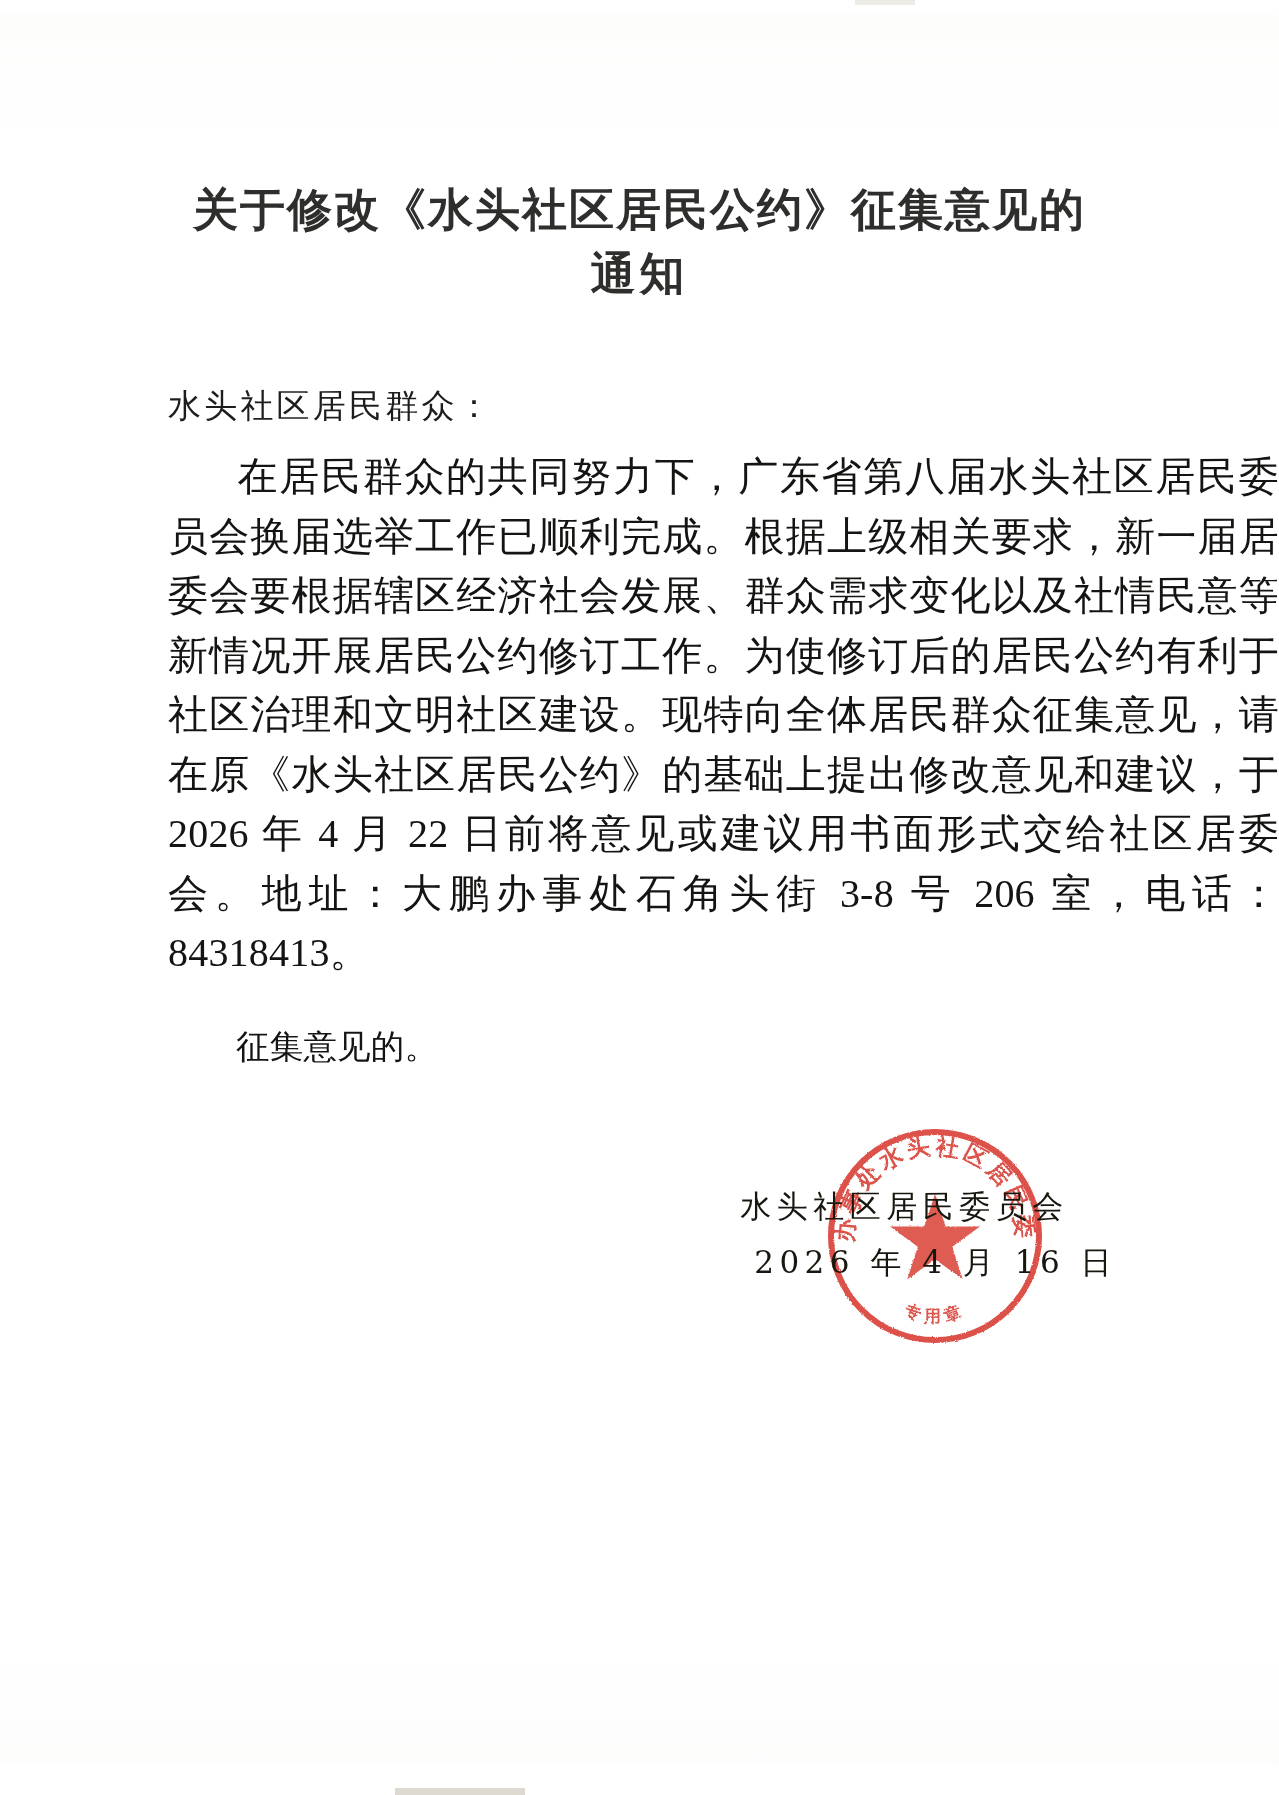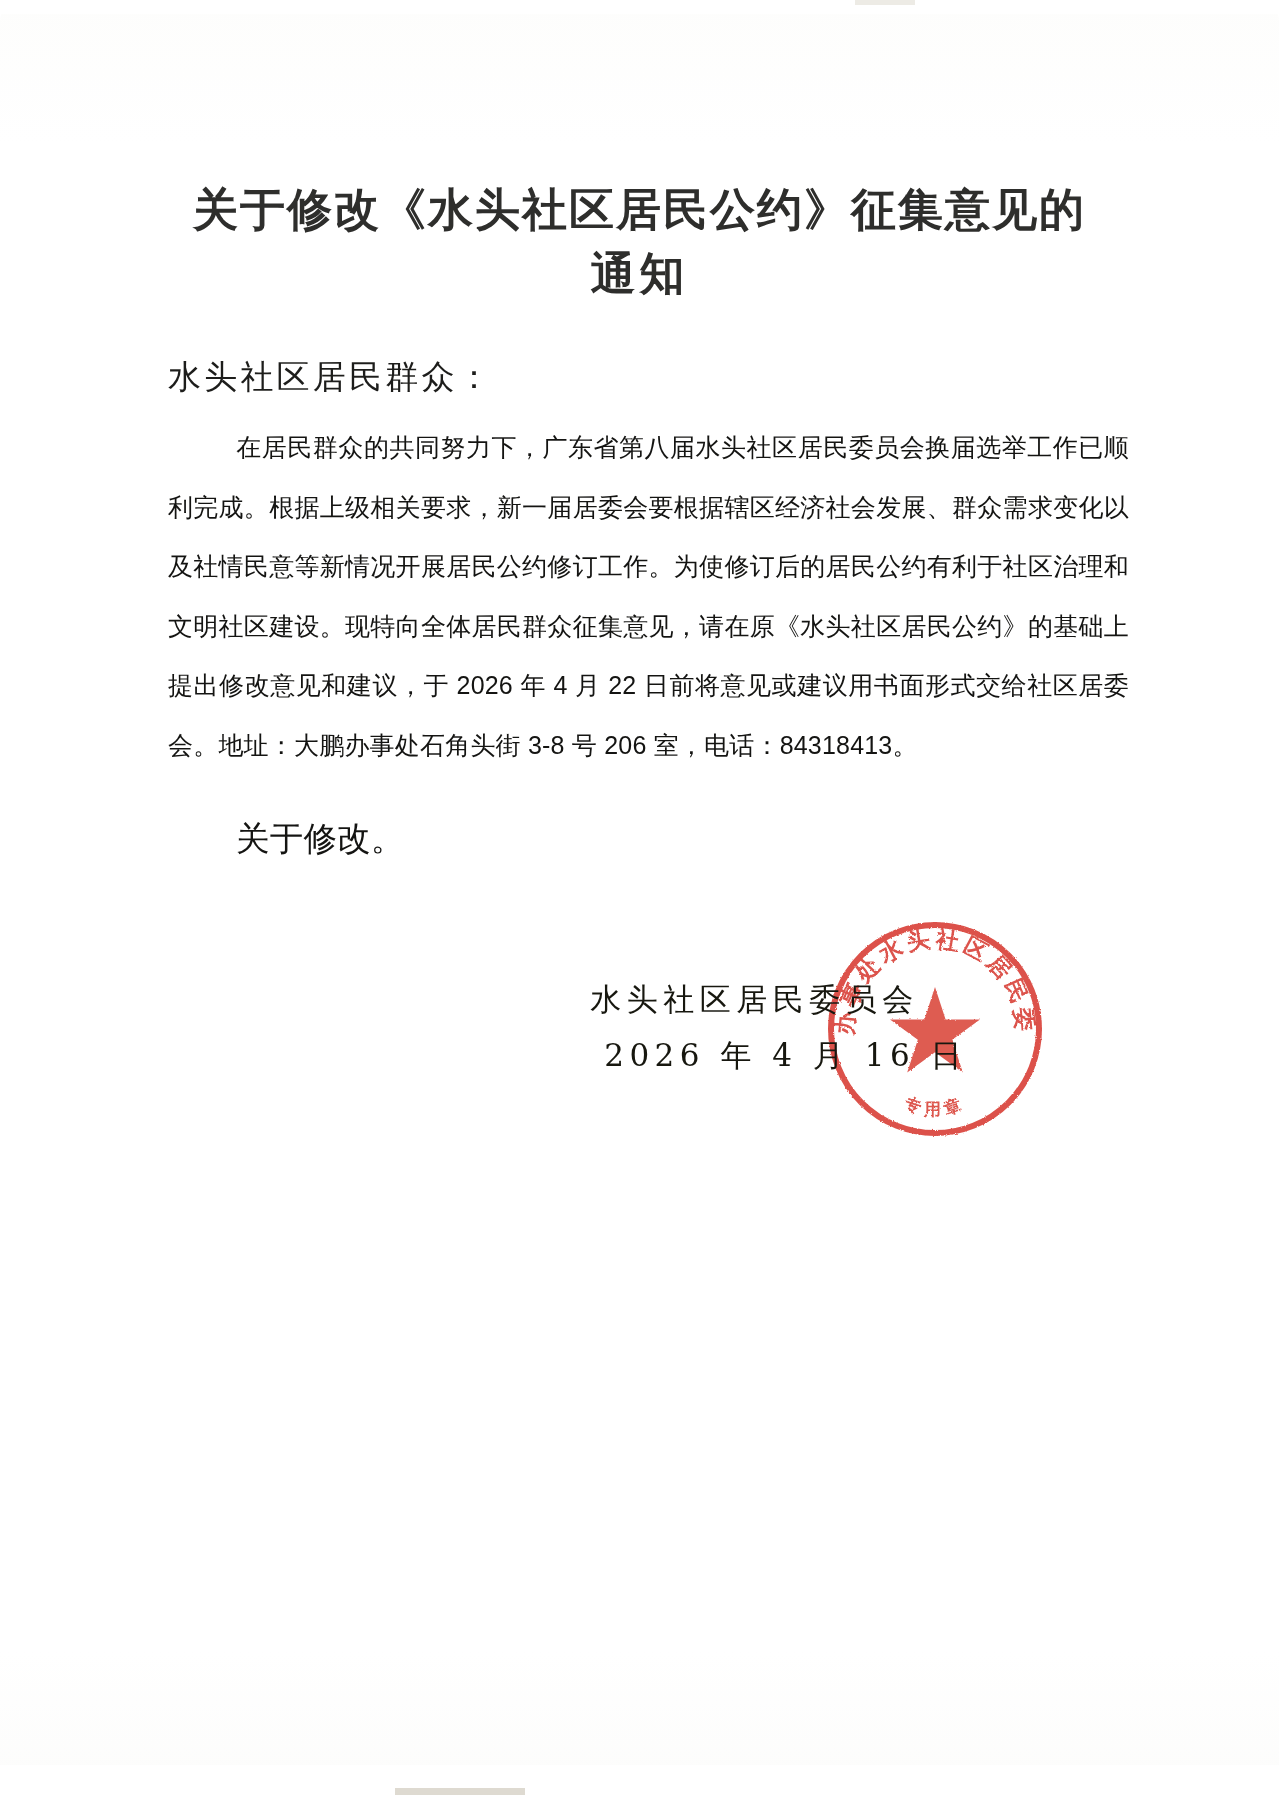--- a/index.html
+++ b/index.html
@@ -75,40 +75,39 @@
     color: #2e2e2c;
     font-weight: 600;
     white-space: nowrap;
   }
   .title-line.second {
     letter-spacing: 4px;
   }
 
   
   .body-block {
-    margin-top: 46px;
+    margin-top: 75px;
     padding-left: 168px;
-    padding-right: 150px;
   }
   .salutation {
     font-size: 33px;
     line-height: 50px;
     letter-spacing: 3.2px;
     color: #1d1d1b;
     font-family: "DejaVu Serif", "Liberation Serif", serif;
   }
   .para {
     margin-top: 16px;
-    font-size: 25px;
+    font-size: 40px;
     line-height: 59.5px;
     letter-spacing: 0.2px;
     color: #141412;
     text-align: justify;
     text-justify: inter-character;
-    font-family: Liberation Sans, sans-serif;
+    font-family: Liberation Serif, serif;
   }
   .para .indent {
     display: inline-block;
     width: 68px;
   }
   .closing {
     margin-top: 34px;
     font-size: 33.5px;
     line-height: 59.5px;
     letter-spacing: 0.2px;
@@ -175,21 +174,21 @@
     <div class="title-block">
       <div class="title-line" data-bind="document.title_line_1">关于修改《水头社区居民公约》征集意见的</div>
       <div class="title-line second" data-bind="document.title_line_2">通知</div>
     </div>
 
     <div class="body-block">
       <div class="salutation" data-bind="document.salutation">水头社区居民群众：</div>
 
       <div class="para"><span class="indent"></span><span data-bind="document.paragraph_1">在居民群众的共同努力下，广东省第八届水头社区居民委员会换届选举工作已顺利完成。根据上级相关要求，新一届居委会要根据辖区经济社会发展、群众需求变化以及社情民意等新情况开展居民公约修订工作。为使修订后的居民公约有利于社区治理和文明社区建设。现特向全体居民群众征集意见，请在原《水头社区居民公约》的基础上提出修改意见和建议，于 2026 年 4 月 22 日前将意见或建议用书面形式交给社区居委会。地址：大鹏办事处石角头街 3-8 号 206 室，电话：84318413。</span></div>
 
-      <div class="closing"><span class="indent"></span><span data-bind="document.closing">关于修改。</span></div>
+      <div class="closing"><span class="indent"></span><span data-bind="document.closing">征集意见的。</span></div>
 
       <div class="sign-area">
 
         <div class="seal">
           <svg width="224" height="224" viewBox="0 0 224 224" xmlns="http://www.w3.org/2000/svg">
             <defs>
               <path id="arcpath" d="M 30 112 A 82 82 0 0 1 194 112" fill="none"></path>
               <path id="arcpath2" d="M 44 130 A 68 68 0 0 0 180 130" fill="none"></path>
               <filter id="rough">
                 <feTurbulence type="fractalNoise" baseFrequency="0.75" numOctaves="3" result="noise"></feTurbulence>

